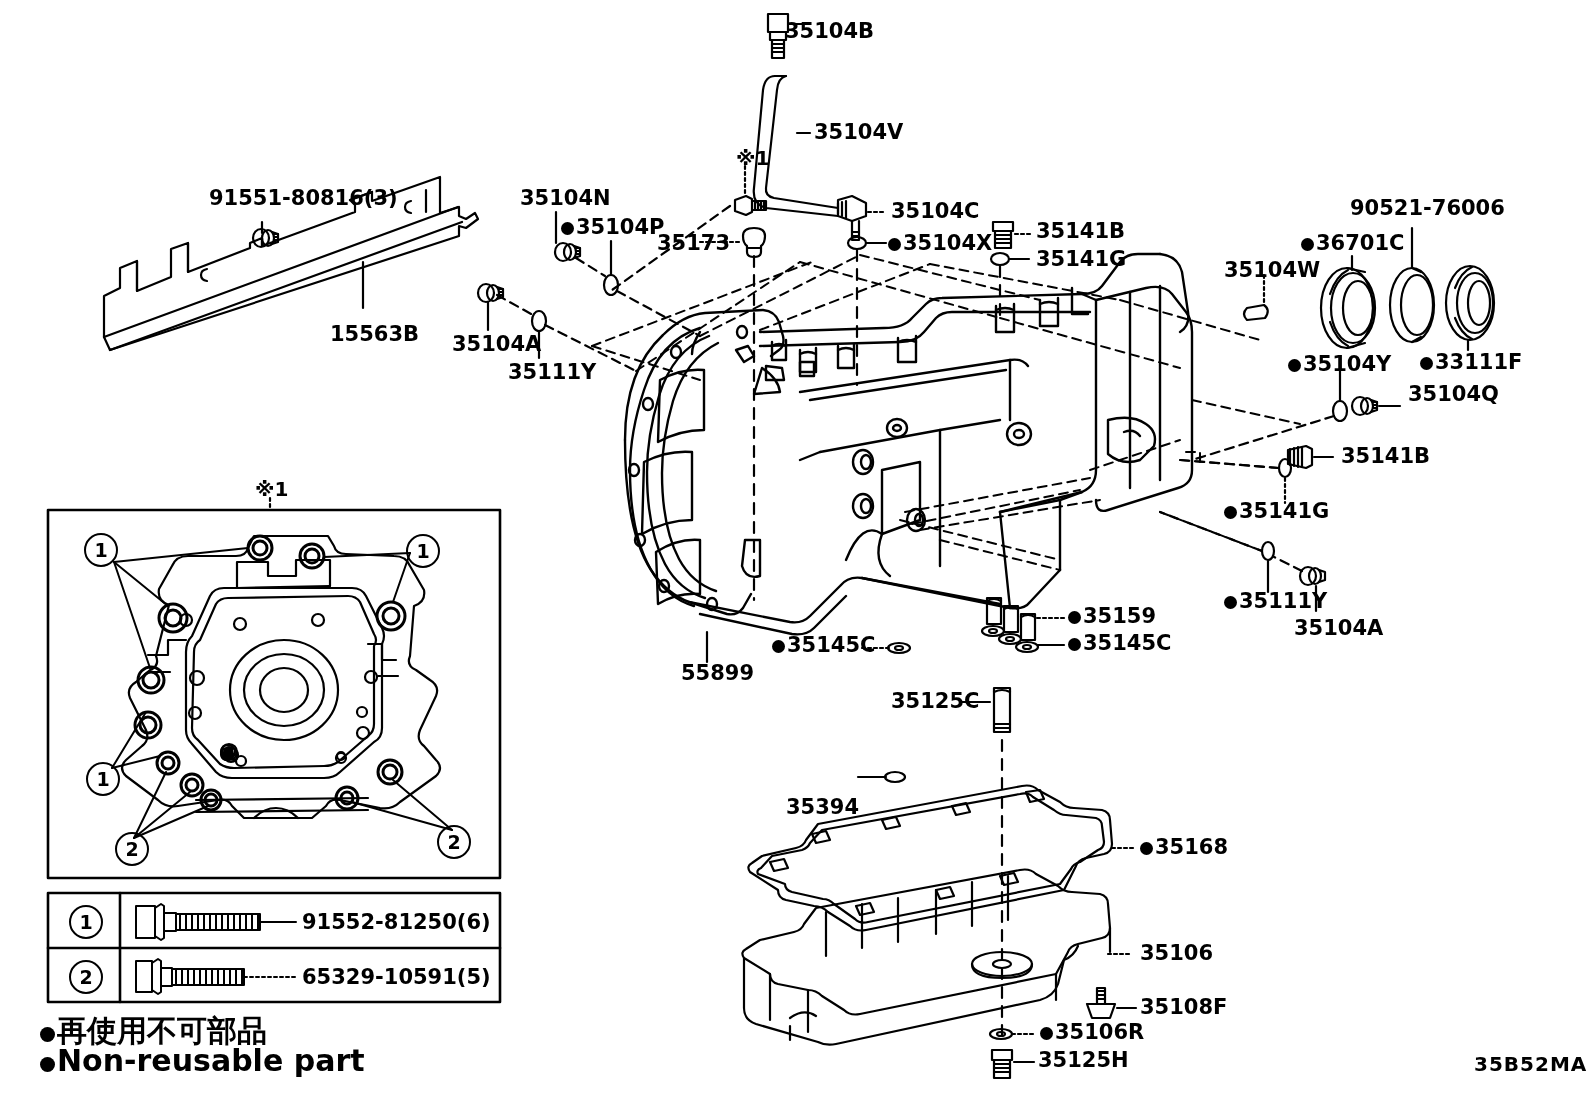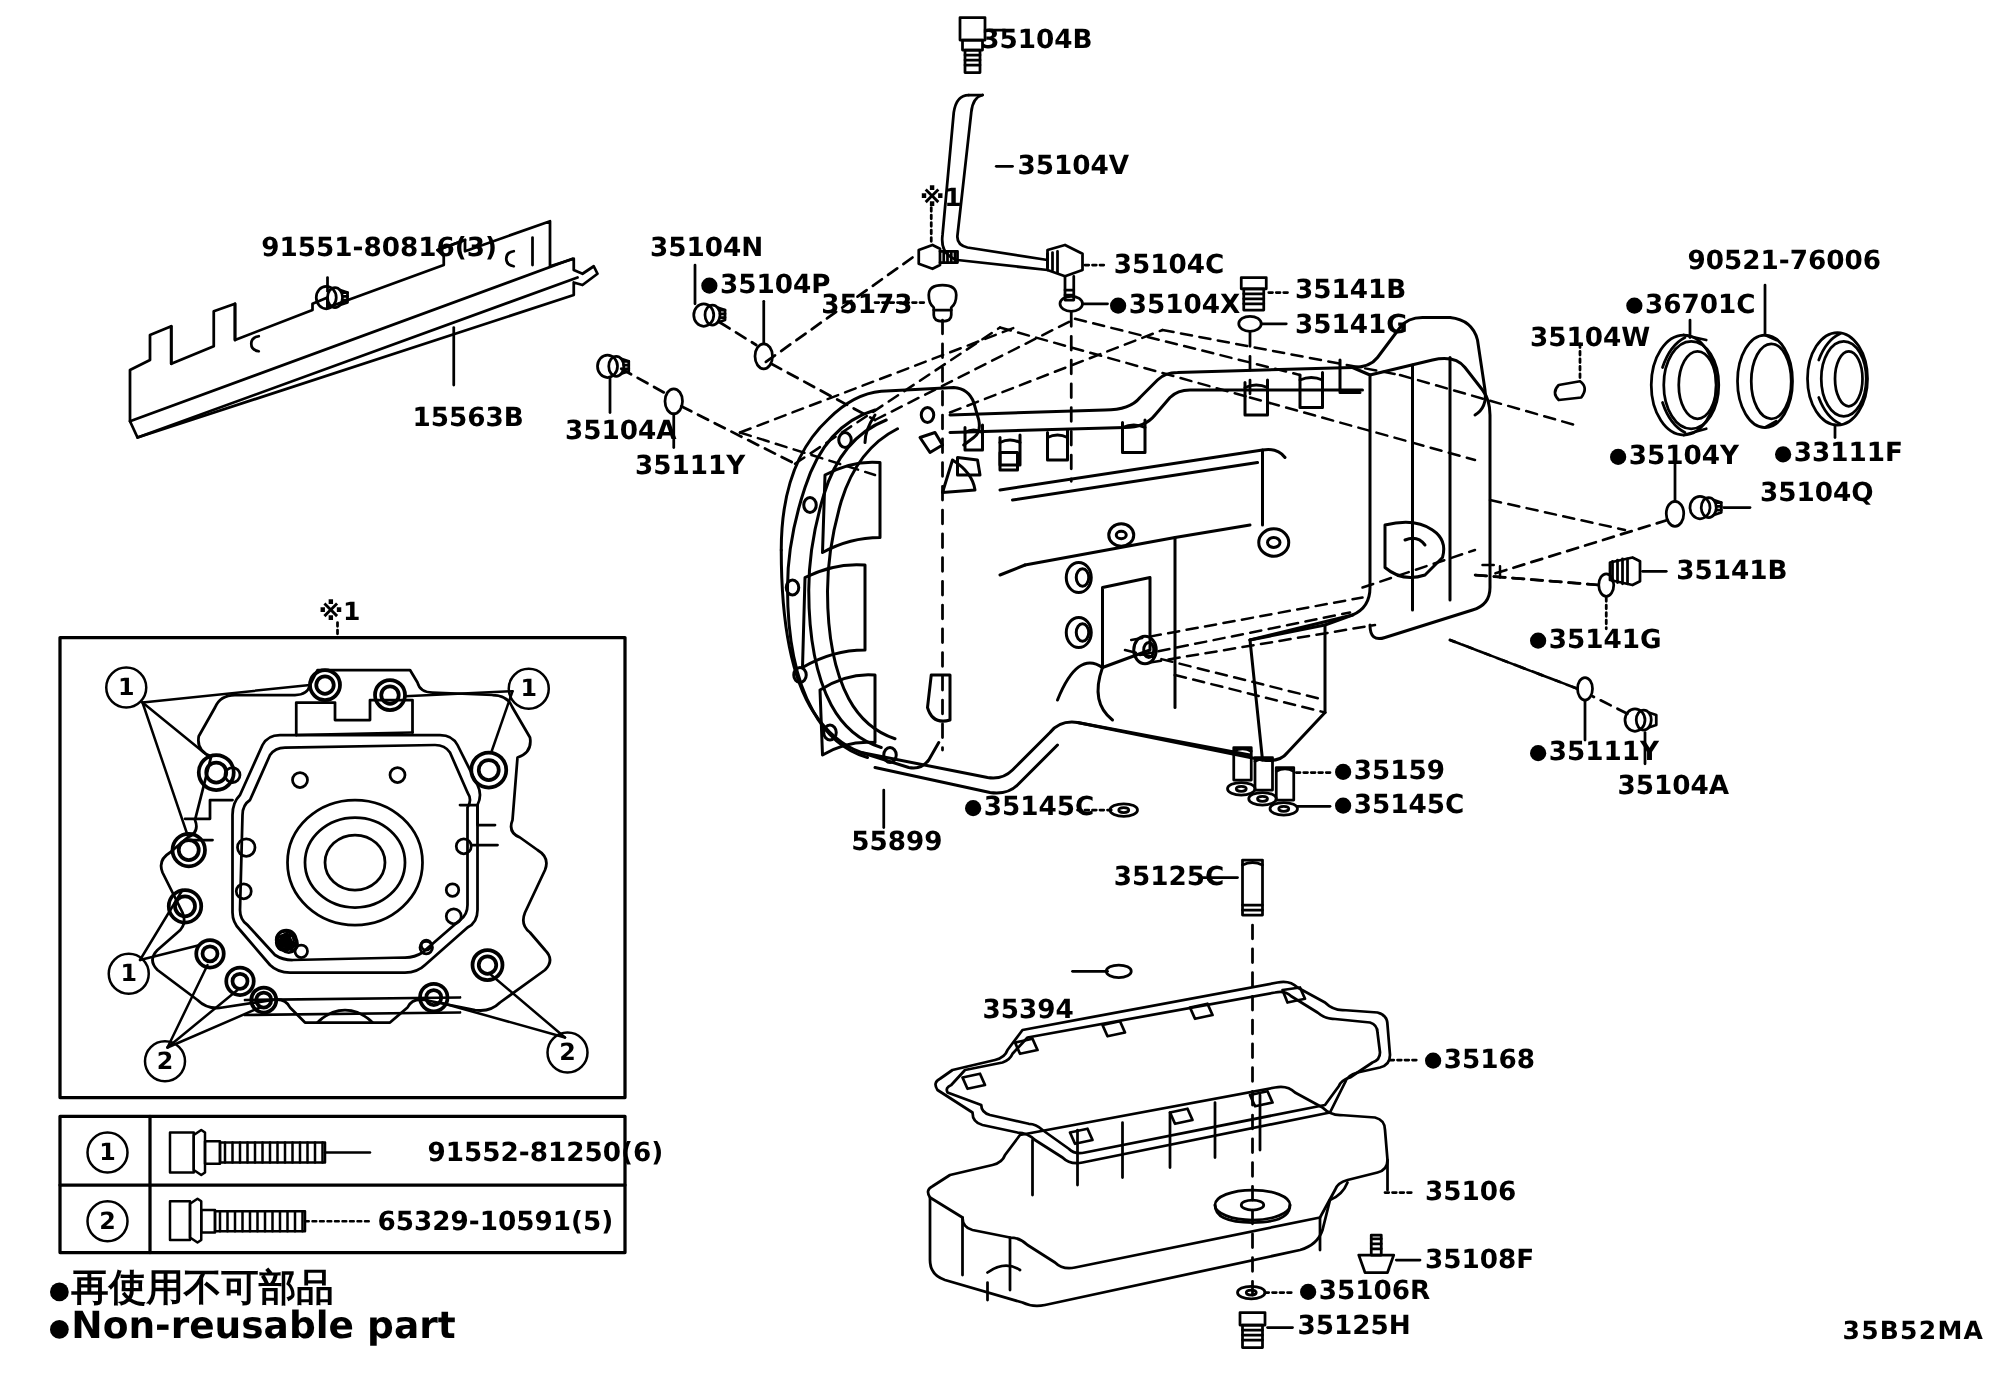--- a/index.html
+++ b/index.html
@@ -577,21 +577,21 @@
 <div class="star" style="left:736px;top:146px;">※1</div>
 <div class="star" style="left:255px;top:477px;">※1</div>
 
 <div class="circnum" style="left:84px;top:533px;">1</div>
 <div class="circnum" style="left:406px;top:534px;">1</div>
 <div class="circnum" style="left:86px;top:762px;">1</div>
 <div class="circnum" style="left:115px;top:832px;">2</div>
 <div class="circnum" style="left:437px;top:825px;">2</div>
 
 <div class="circnum" style="left:69px;top:905px;">1</div>
-<div class="legend-txt" style="left:302px;top:910px;margin-left:40px;">91552-81250(6)</div>
+<div class="legend-txt" style="left:302px;top:910px;">91552-81250(6)</div>
 <div class="circnum" style="left:69px;top:960px;">2</div>
 <div class="legend-txt" style="left:302px;top:965px;">65329-10591(5)</div>
 
 <div class="lbl jp" style="left:40px;top:1016px;">
   <span class="dot" style="width:15px;height:15px;"></span><span>再使用不可部品</span>
 </div>
 <div class="lbl jp" style="left:40px;top:1046px;">
   <span class="dot" style="width:15px;height:15px;"></span><span>Non-reusable part</span>
 </div>
 

